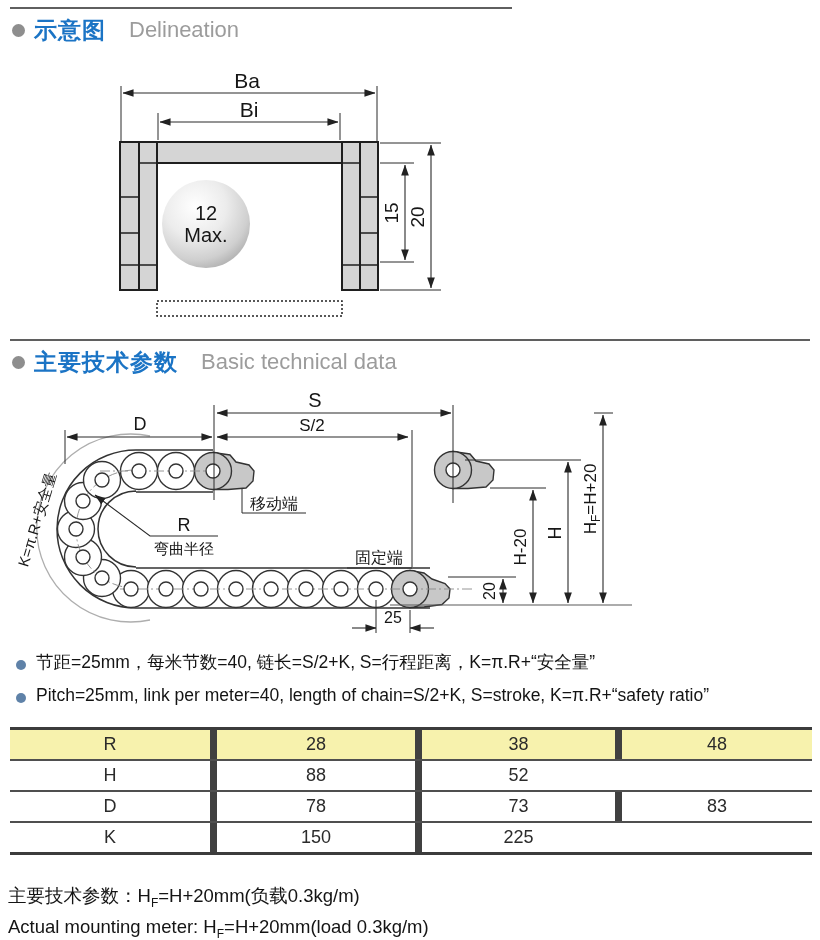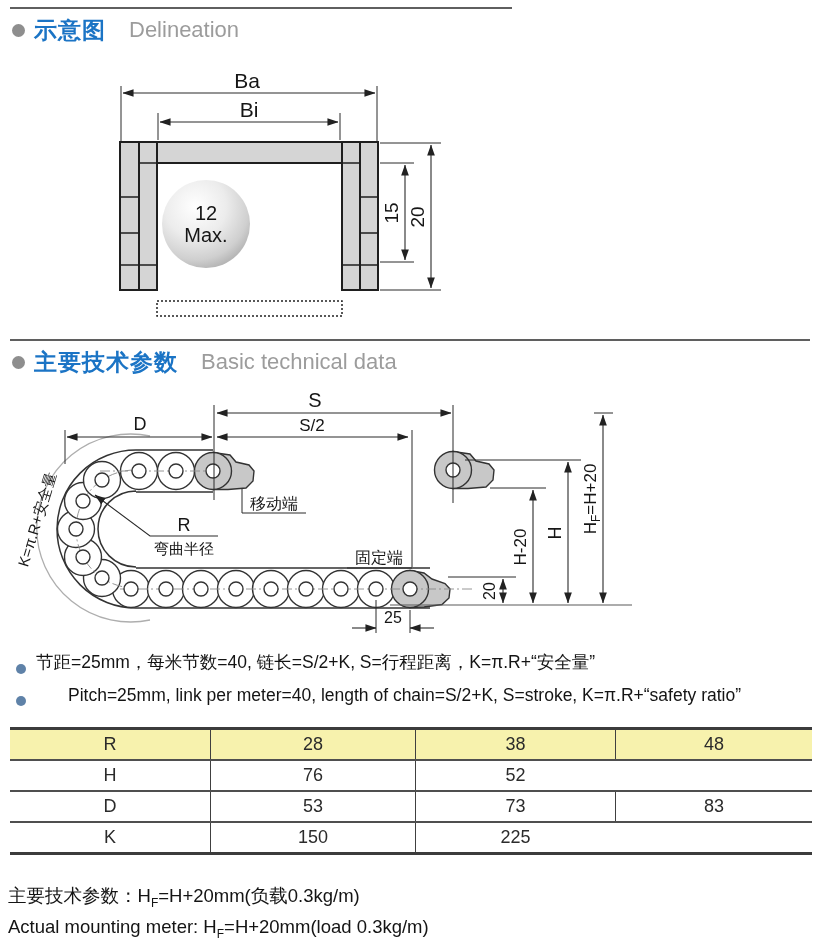--- a/index.html
+++ b/index.html
@@ -7,32 +7,32 @@
         font-family:"Liberation Sans","DejaVu Sans",sans-serif;color:#1a1a1a;}
   .rule{position:absolute;background:#5f5f5f;height:2px;}
   .rule-1{left:10px;top:7px;width:502px;}
   .rule-2{left:10px;top:339px;width:800px;}
   .sec-header{position:absolute;display:flex;align-items:center;height:30px;}
   .h1-pos{left:12px;top:15px;}
   .h2-pos{left:12px;top:347px;}
   .dot-lg{width:13px;height:13px;border-radius:50%;background:#8e8e8e;margin-right:9px;flex:0 0 auto;}
   .sec-header .zh{font-size:23px;font-weight:bold;color:#1b74c5;letter-spacing:1px;text-align:right;}
   .sec-header .en{font-size:22px;color:#9c9c9c;margin-left:23px;}
-  .note-line{position:absolute;left:16px;display:flex;align-items:flex-end;}
+  .note-line{position:absolute;left:16px;display:flex;align-items:center;}
   .dot-sm{width:10px;height:10px;border-radius:50%;background:#5f82a8;margin:5px 10px 0 0;flex:0 0 auto;}
   .note-line .txt{font-size:17.5px;color:#141414;}
   .note1{top:650px;}
-  .note2{top:685px;gap:32px;}
+  .note2{top:685px;}
   .spec-table{position:absolute;left:10px;top:727px;width:802px;
               border-top:3px solid #3c3c3c;border-bottom:3px solid #3c3c3c;}
   .t-row{display:grid;grid-template-columns:200px 205px 200px 197px;height:29px;}
   .t-row + .t-row{border-top:2px solid #4f4f4f;}
   .t-row.hl{background:#f7f2ad;}
   .t-cell{display:flex;align-items:center;justify-content:center;font-size:18px;color:#2b2b2b;}
-  .t-cell + .t-cell{border-left:1px solid #404040;}
+  .t-cell + .t-cell{border-left:7px solid #404040;}
   .footer{position:absolute;left:8px;top:884px;font-size:18.5px;color:#141414;line-height:23px;}
   .footer sub{font-size:12px;}
   svg text{font-family:"Liberation Sans","DejaVu Sans",sans-serif;fill:#161616;}
   .dim{stroke:#2a2a2a;stroke-width:1.1;fill:none;}
   .ext{stroke:#2a2a2a;stroke-width:1;fill:none;}
   .part{fill:#d5d5d5;stroke:#1f1f1f;stroke-width:2;}
   .seg{stroke:#1f1f1f;stroke-width:1.4;fill:none;}
   .chain-stroke{stroke:#333;stroke-width:1.5;fill:none;}
   .link{fill:#ffffff;stroke:#333;stroke-width:1.4;}
   .hole{fill:#ffffff;stroke:#333;stroke-width:1.4;}
@@ -268,26 +268,26 @@
 
   <div class="spec-table">
     <div class="t-row hl">
       <div class="t-cell">R</div>
       <div class="t-cell">28</div>
       <div class="t-cell">38</div>
       <div class="t-cell">48</div>
     </div>
     <div class="t-row">
       <div class="t-cell">H</div>
-      <div class="t-cell">76</div>
+      <div class="t-cell">88</div>
       <div class="t-cell">52</div>
     </div>
     <div class="t-row">
       <div class="t-cell">D</div>
-      <div class="t-cell">53</div>
+      <div class="t-cell">78</div>
       <div class="t-cell">73</div>
       <div class="t-cell">83</div>
     </div>
     <div class="t-row">
       <div class="t-cell">K</div>
       <div class="t-cell">150</div>
       <div class="t-cell">225</div>
     </div>
   </div>
 

